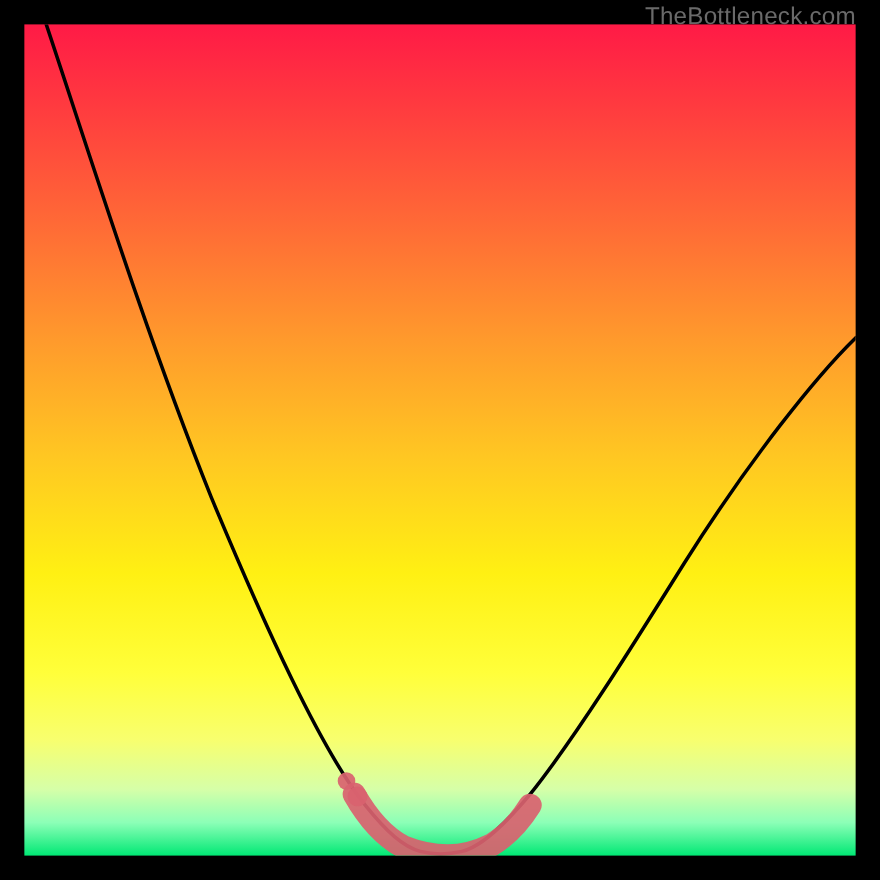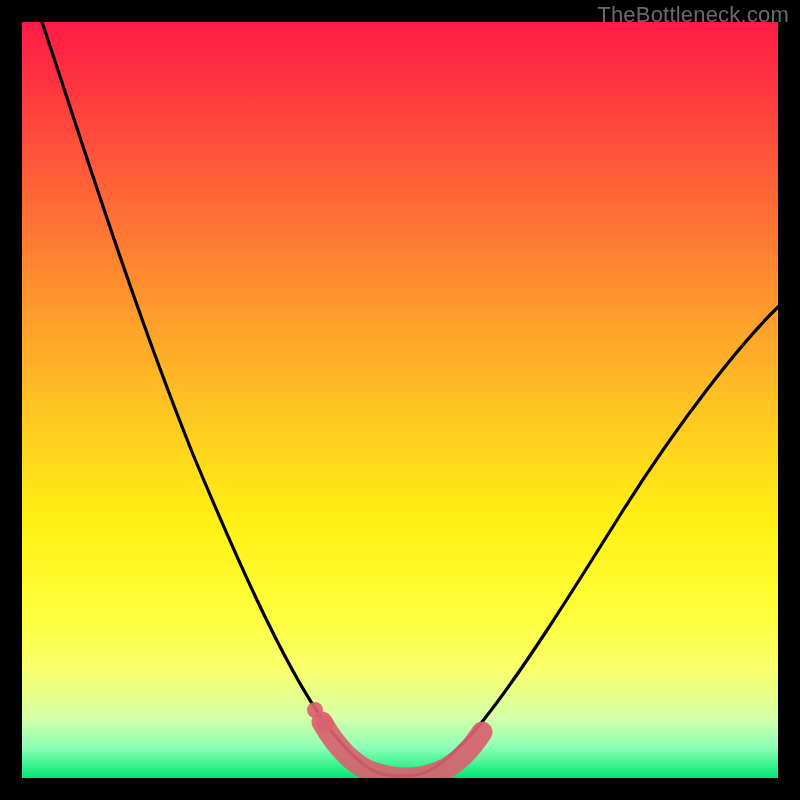--- a/index.html
+++ b/index.html
@@ -41,21 +41,21 @@
       #ffff3a 78%,
       #f8ff6e 86%,
       #d6ffa8 92%,
       #8cffb7 96%,
       #00e874 100%
     );
   }
   .watermark {
     position: absolute;
     top: 2px;
-    right: 11px;
+    right: 22px;
     color: #6a6a6a;
     font-size: 22px;
     font-weight: 500;
     letter-spacing: 0.2px;
     user-select: none;
   }
   svg.curve { position: absolute; inset: 0; }
 </style>
 </head>
 <body>

